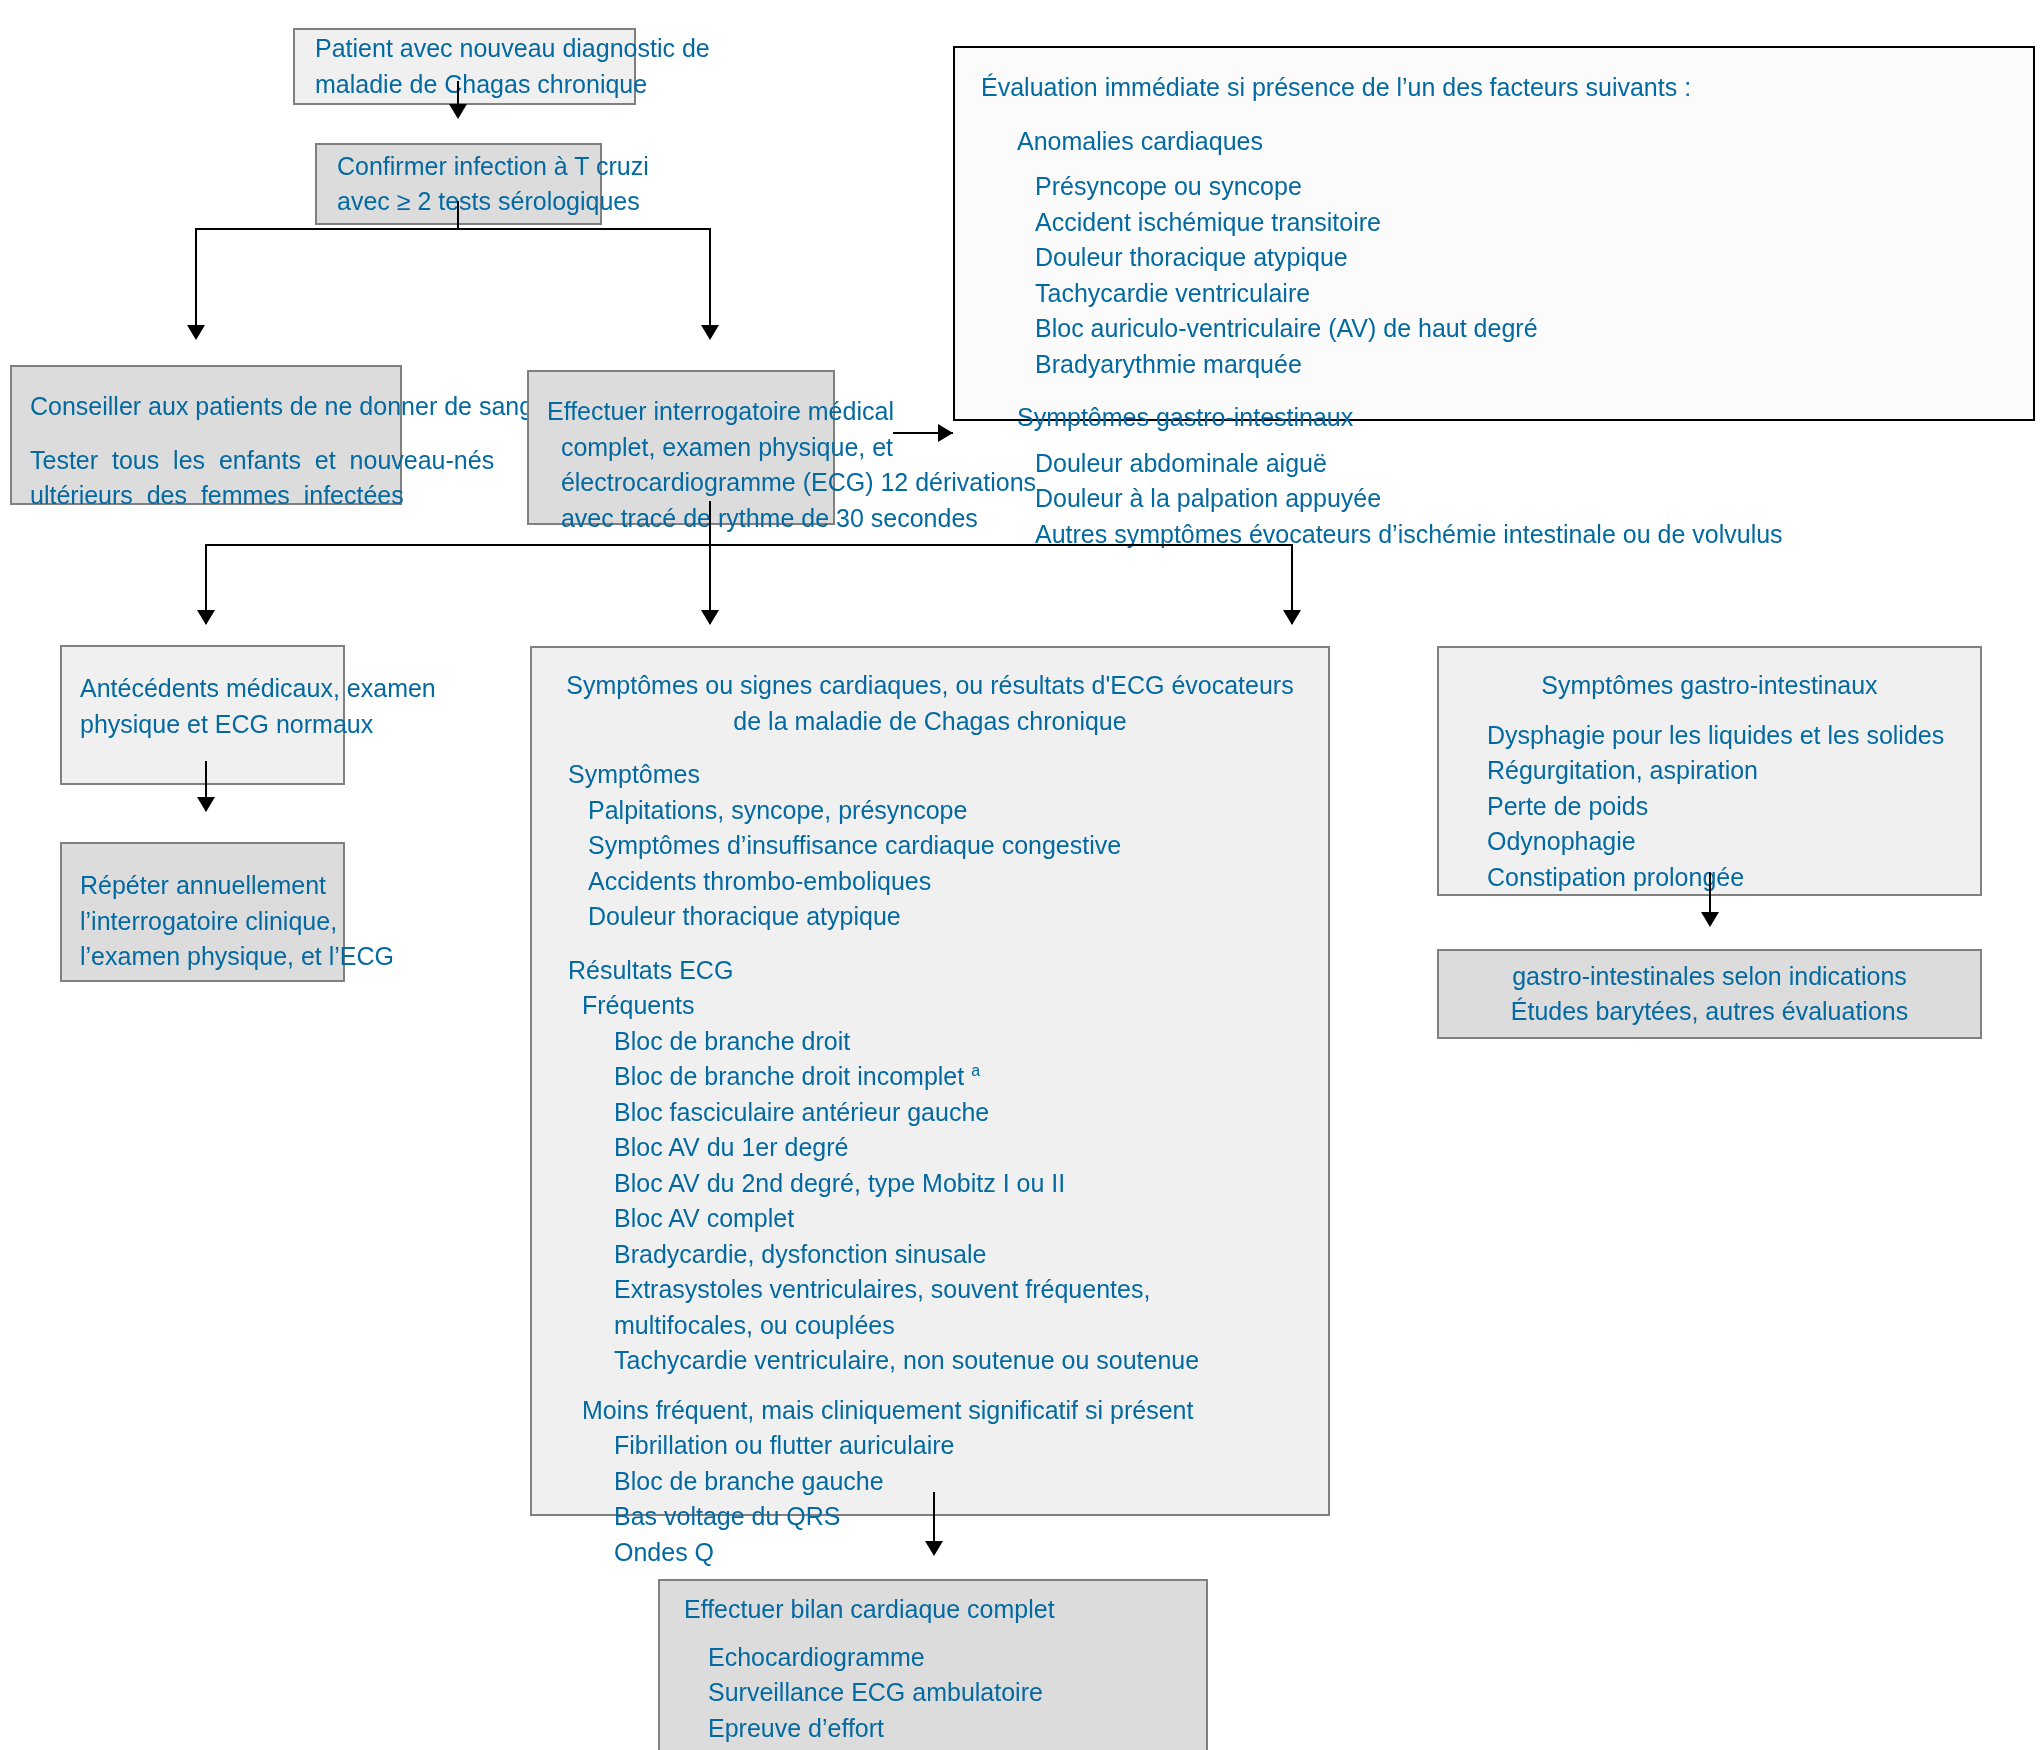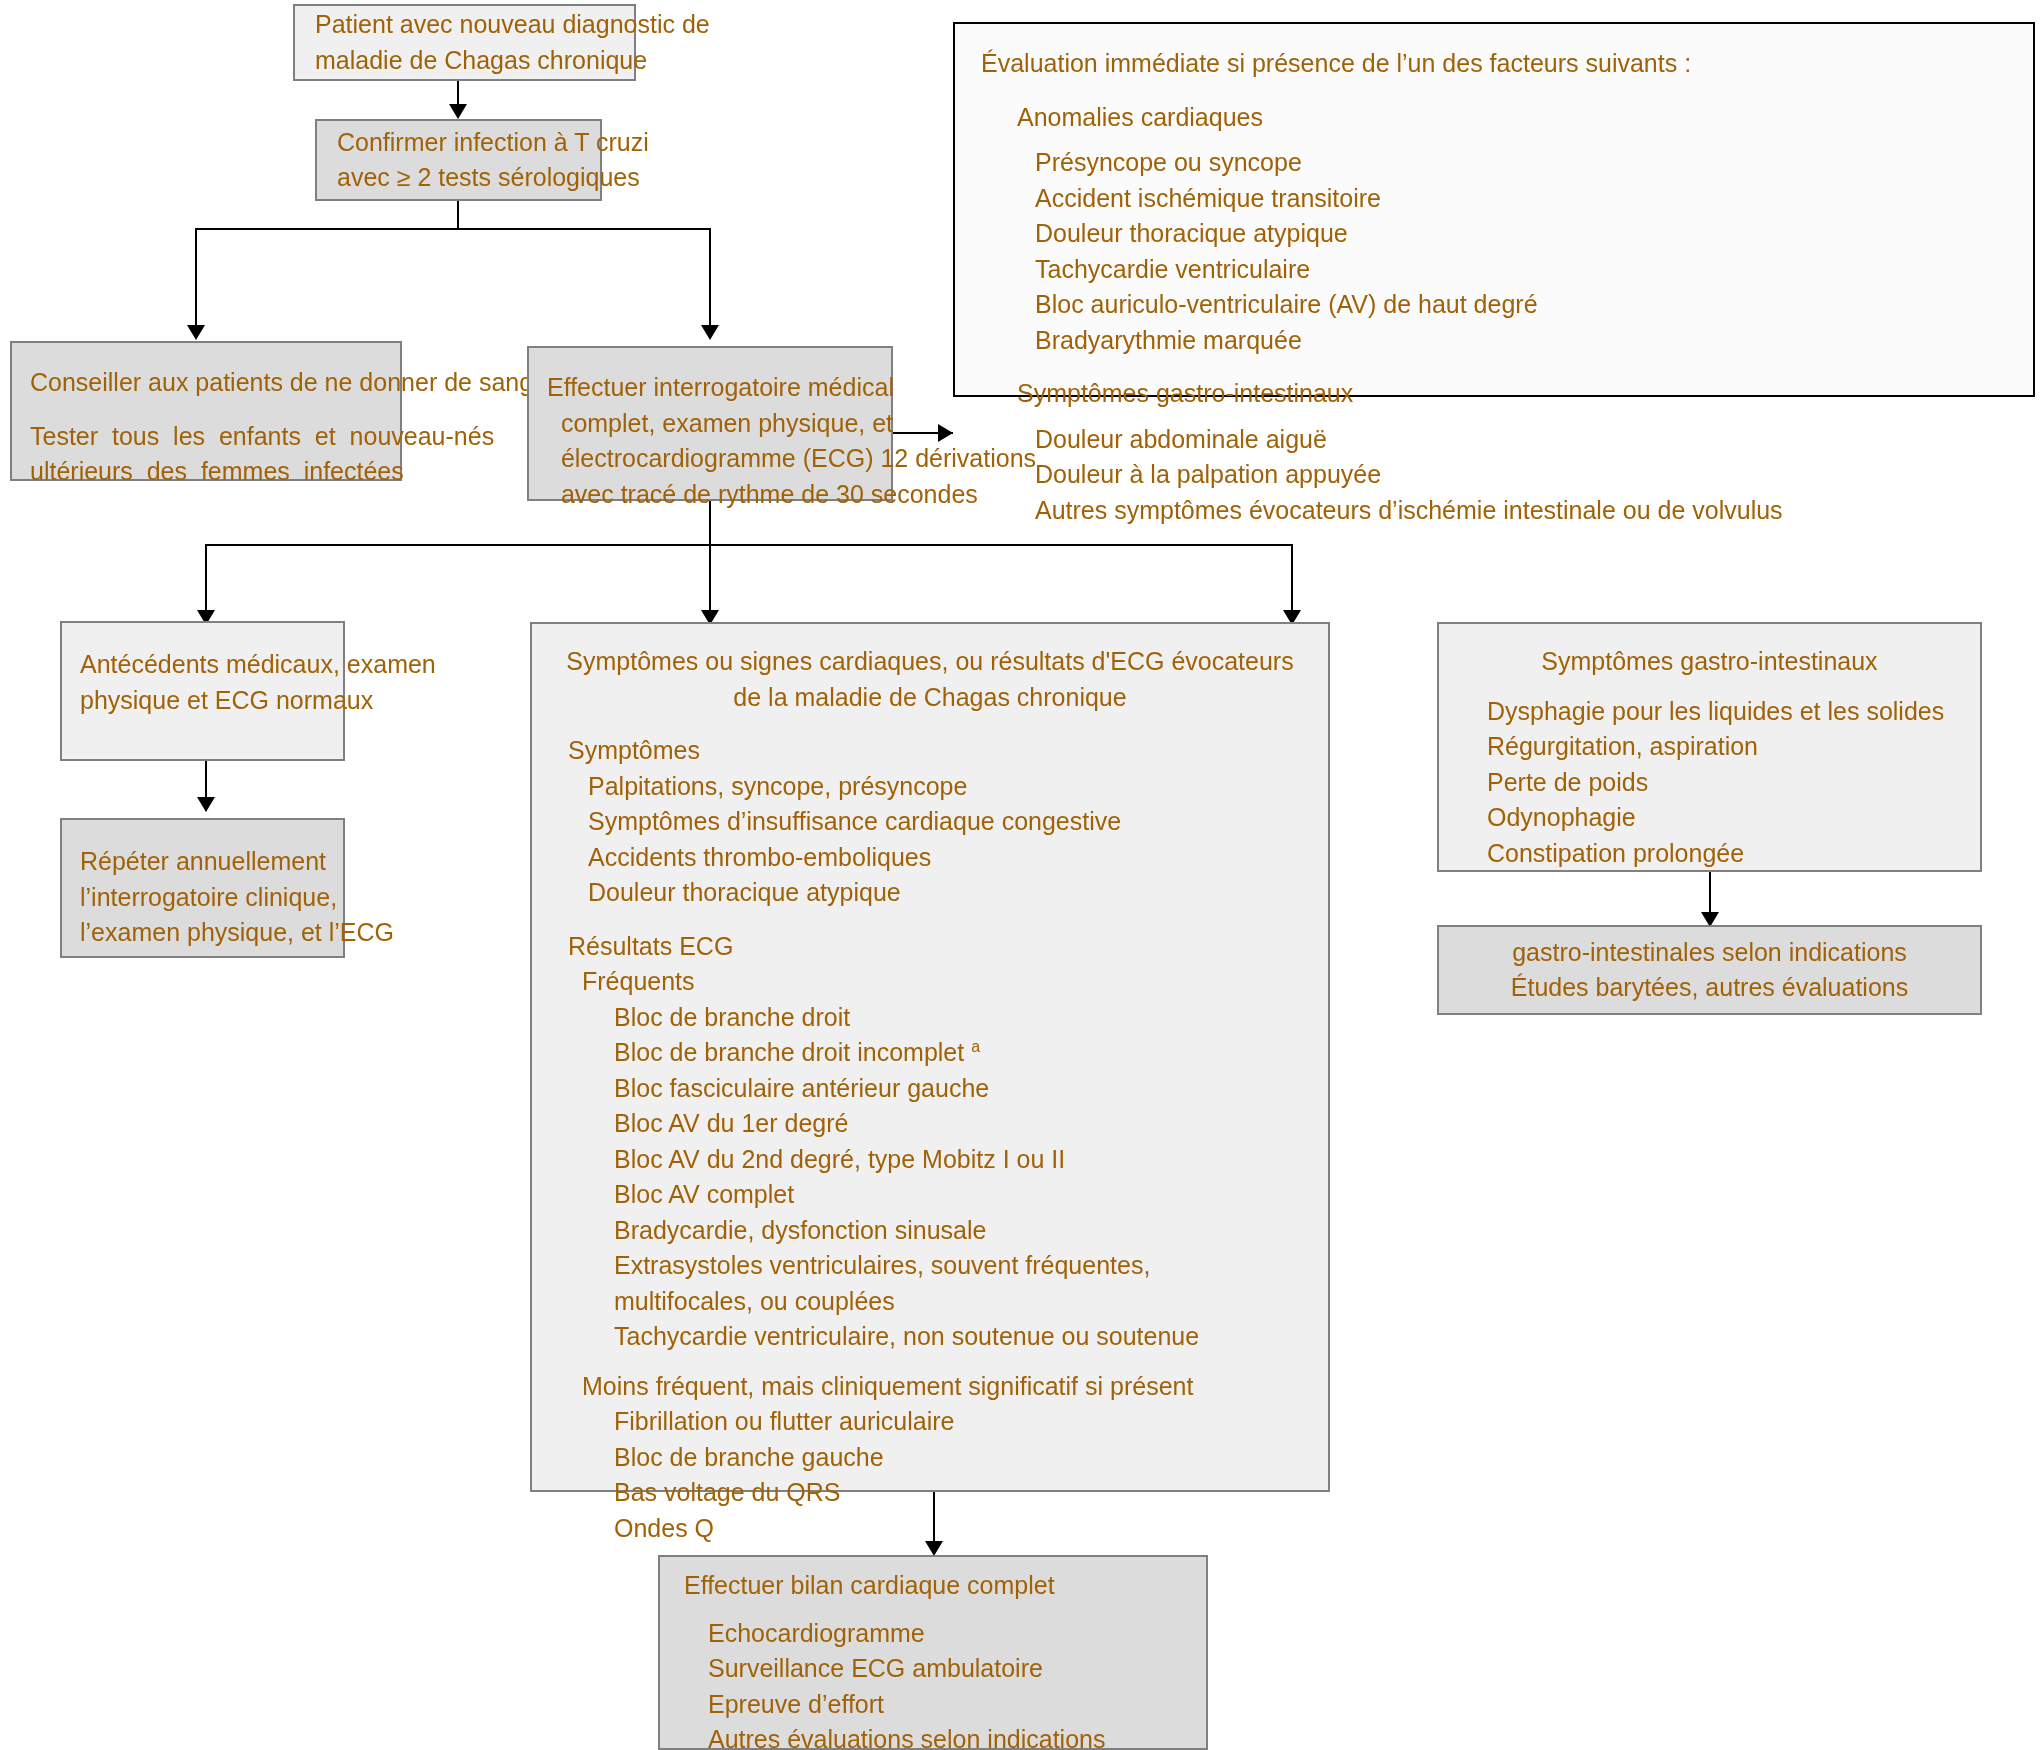--- a/index.html
+++ b/index.html
@@ -17,21 +17,22 @@
     height: 1750px;
     background: #ffffff;
     overflow: hidden;
   }
   .box {
     position: absolute;
     box-sizing: border-box;
     border: 2px solid #808080;
     font-size: 25px;
     line-height: 1.42;
-    color: #a16207;
+    color: #0369a1;
+    margin-top: 24px;
   }
   .box.dark   { background: #dcdcdc; }
   .box.light  { background: #f0f0f0; }
   .box.white  { background: #fbfbfb; border: 2px solid #000000; }
 
   .box .ln { white-space: pre; }
   .center { text-align: center; }
   .gap { height: 18px; }
   .pad { padding: 16px 20px; }
 
@@ -83,21 +84,21 @@
   <div class="vline" style="left:709px; top:228px; height:100px;"></div>
   <div class="arrow-down" style="left:701px; top:325px;"></div>
 
   <div class="box dark" style="left:10px; top:341px; width:392px; height:140px; padding:22px 18px;">
     <div class="ln">Conseiller aux patients de ne donner de sang</div>
     <div class="gap"></div>
     <div class="ln">Tester  tous  les  enfants  et  nouveau-nés</div>
     <div class="ln">ultérieurs  des  femmes  infectées</div>
   </div>
 
-  <div class="box dark" style="left:527px; top:346px; width:366px; height:155px; padding:22px 18px;">
+  <div class="box dark" style="left:527px; top:346px; width:308px; height:155px; padding:22px 18px;">
     <div class="ln">Effectuer interrogatoire médical</div>
     <div class="ln">  complet, examen physique, et</div>
     <div class="ln">  électrocardiogramme (ECG) 12 dérivations</div>
     <div class="ln">  avec tracé de rythme de 30 secondes</div>
   </div>
 
   <div class="hline" style="left:893px; top:432px; width:60px;"></div>
   <div class="arrow-right" style="left:938px; top:424px;"></div>
 
   <div class="box white" style="left:953px; top:22px; width:1082px; height:375px; padding:22px 26px;">

